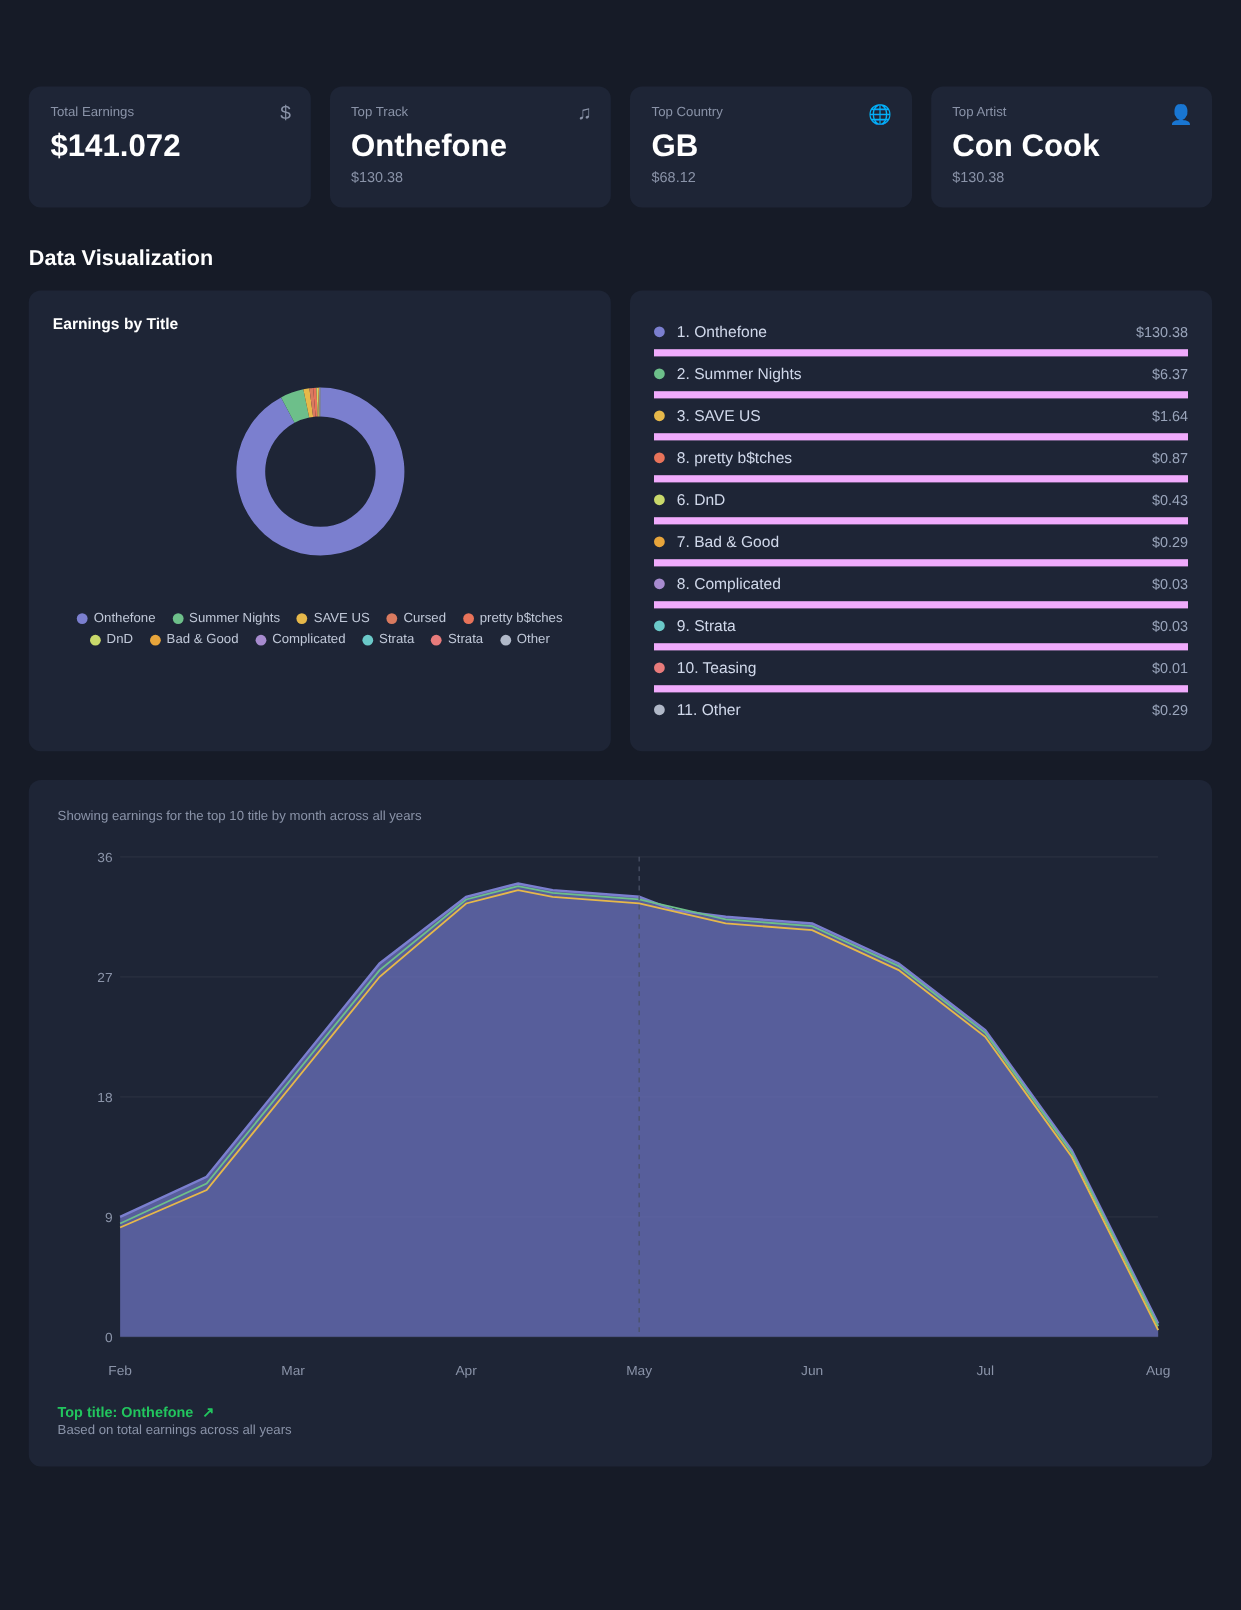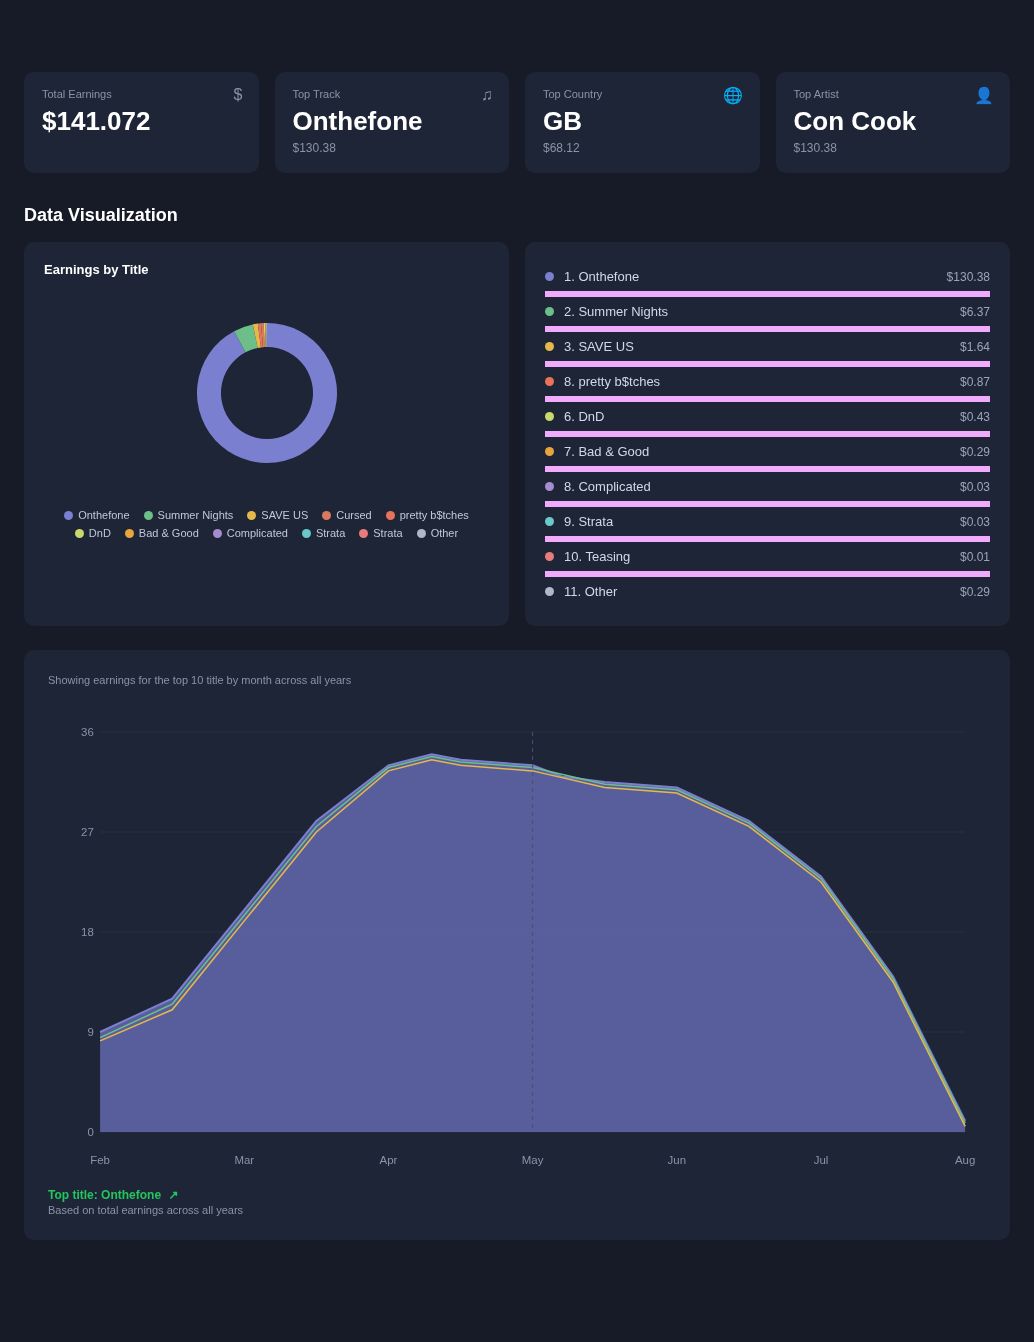--- a/index.html
+++ b/index.html
@@ -115,21 +115,21 @@
     }
     .ranked-name { flex: 1; color: #d0d8ea; }
     .ranked-amount { color: #9aa5bb; font-size: 12px; }
     
     .bottom-card {
       background: #1e2536;
       border-radius: 10px;
       padding: 24px;
     }
     .chart-title { font-size: 14px; font-weight: 600; margin-bottom: 4px; }
-    .chart-subtitle { font-size: 11px; color: #8a93a8; margin-bottom: 26px; }
+    .chart-subtitle { font-size: 11px; color: #8a93a8; margin-bottom: 8px; }
     .area-chart-wrap { position: relative; height: 460px; }
     .area-chart-wrap svg { width: 100%; height: 100%; }
     .chart-footer { margin-top: 16px; }
     .chart-footer-title { font-size: 12px; font-weight: 600; }
     .chart-footer-title span { color: #22c55e; }
     .chart-footer-sub { font-size: 11px; color: #8a93a8; margin-top: 2px; }
     .trend-icon { color: #6bcfa0; margin-left: 4px; }
   </style>
 </head>
 <body>

